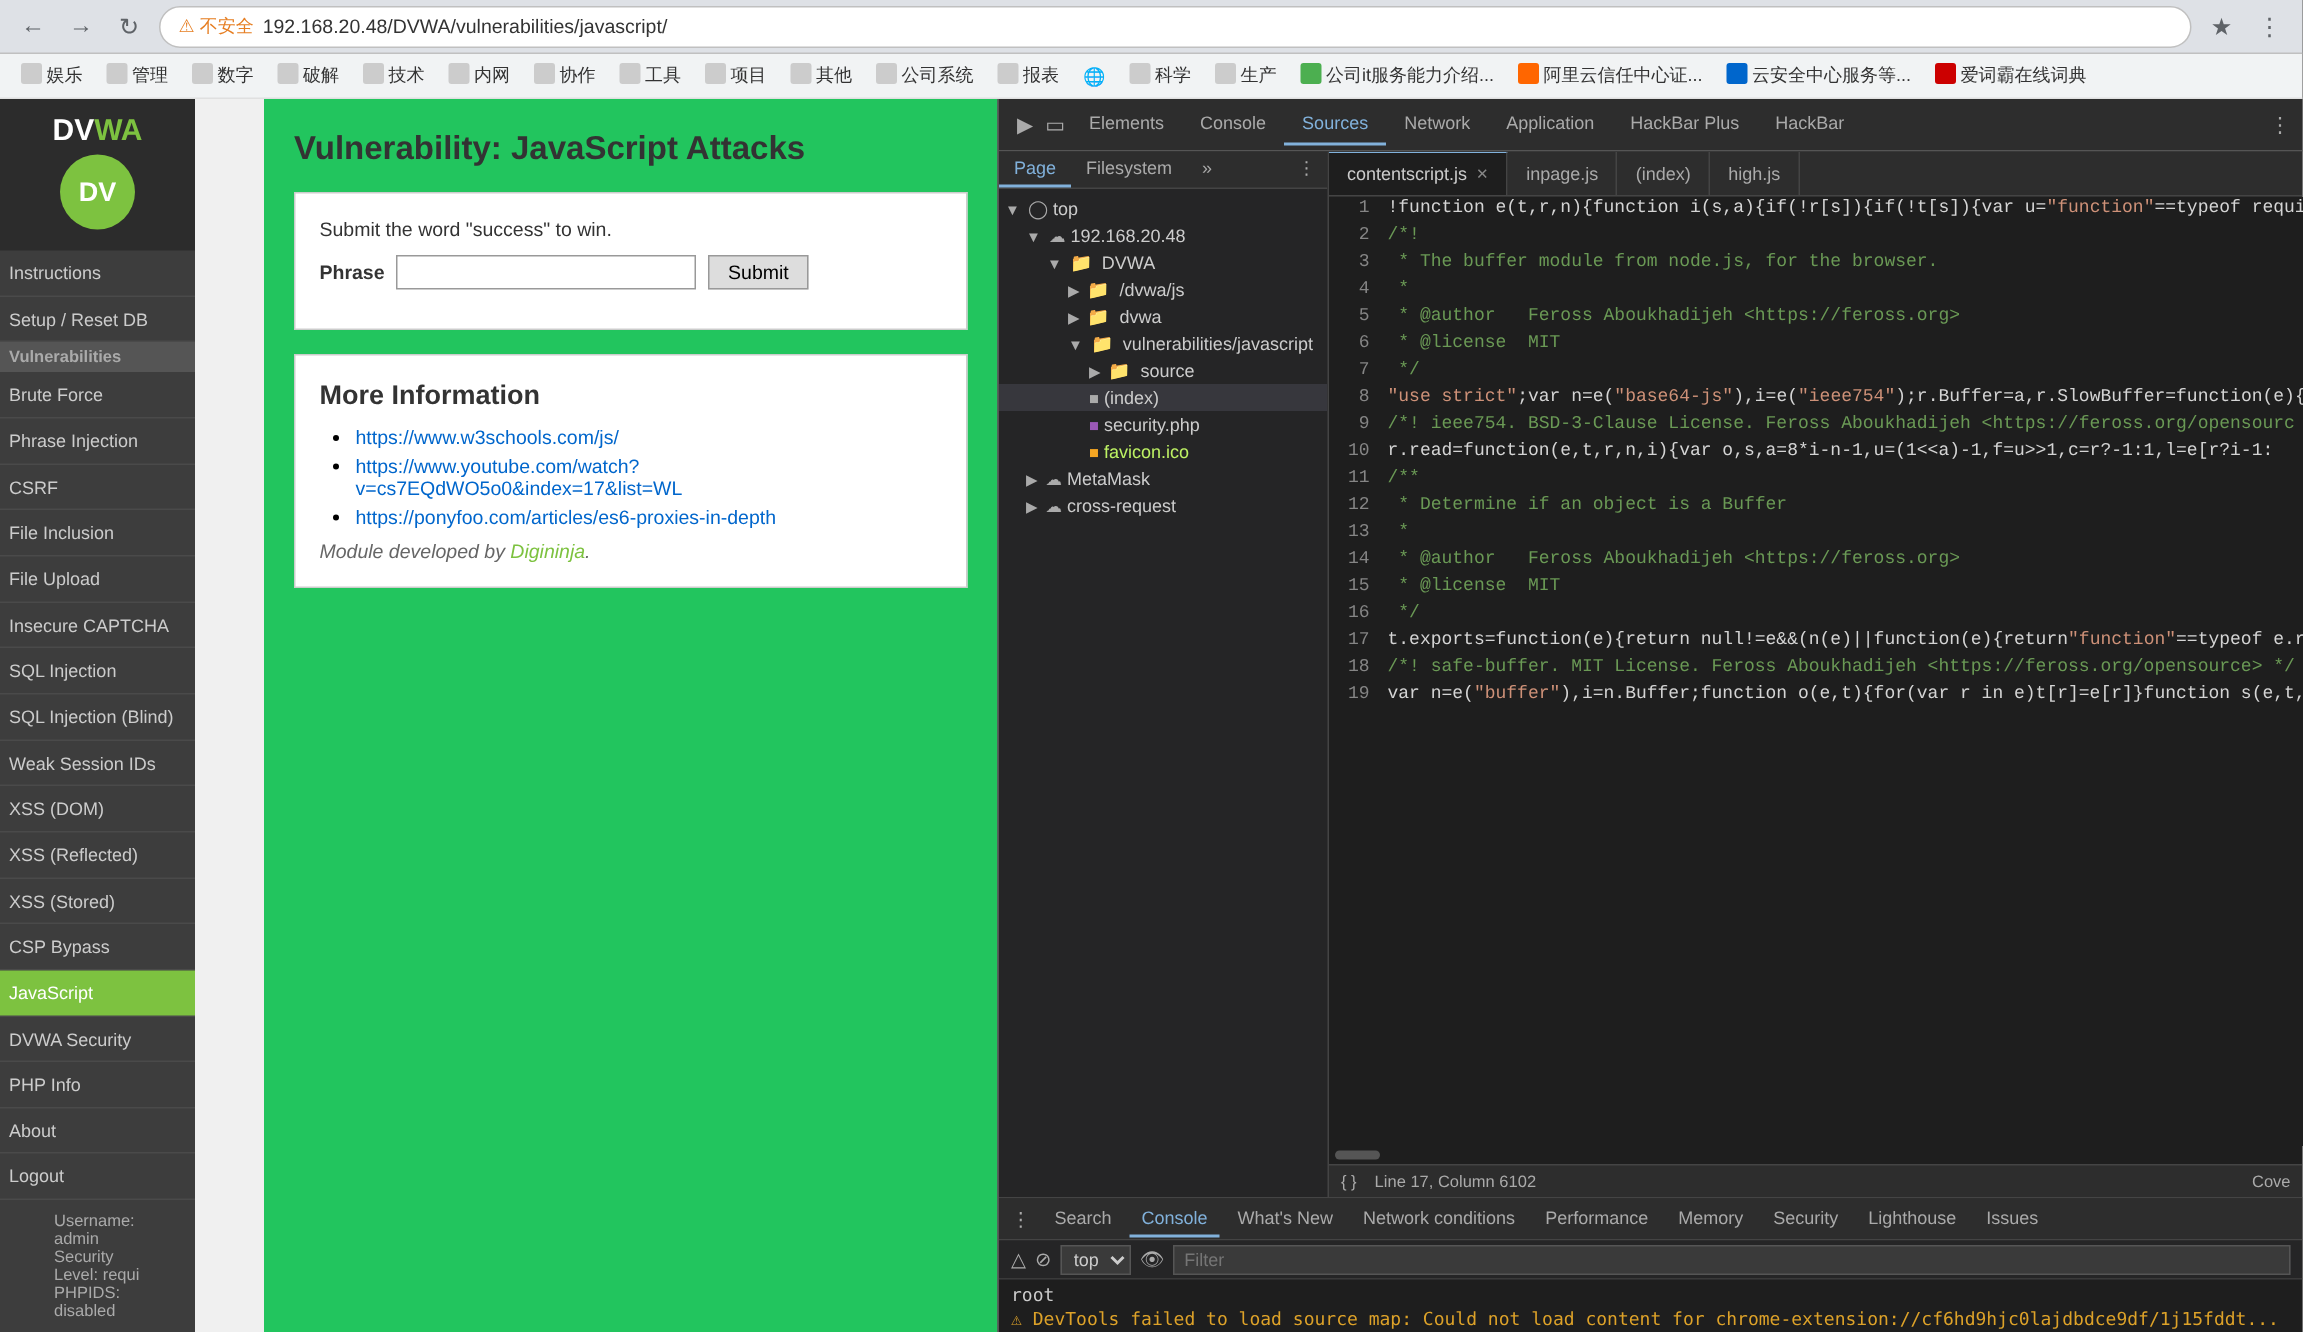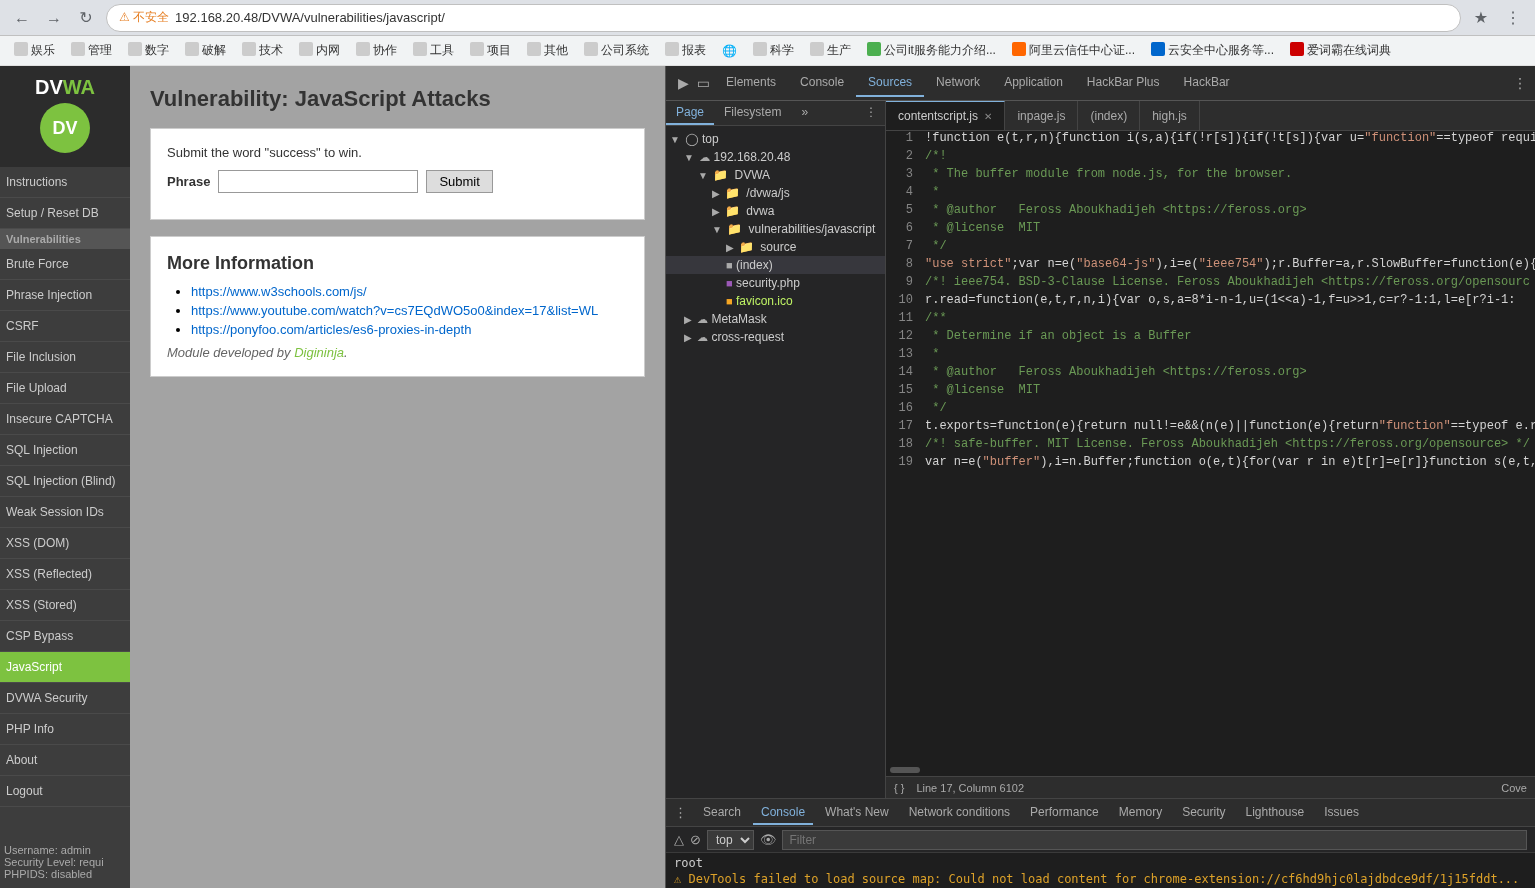--- a/index.html
+++ b/index.html
@@ -21,24 +21,24 @@
 
     
     .main-area { display: flex; flex: 1; overflow: hidden; }
 
     
     .sidebar { width: 130px; background: #3d3d3d; display: flex; flex-direction: column; overflow-y: auto; flex-shrink: 0; }
     .sidebar-logo { background: #2c2c2c; padding: 10px; text-align: center; }
     .sidebar-item { padding: 8px 6px; color: #ccc; cursor: pointer; font-size: 12px; border-bottom: 1px solid #4a4a4a; white-space: nowrap; overflow: hidden; text-overflow: ellipsis; }
     .sidebar-item.active { background: #7dc240; color: white; }
     .sidebar-section { background: #555; color: #aaa; padding: 4px 6px; font-size: 11px; font-weight: bold; }
-    .sidebar-footer { margin-top: auto; padding: 8px 4px; color: #aaa; font-size: 11px; }
-
-    
-    .page-content { flex: 1; background: #a3a3a3; overflow-y: auto; padding: 0; }
+    .sidebar-footer { margin-top: auto; padding: 8px 24px; color: #aaa; font-size: 11px; margin-left: 12px; }
+
+    
+    .page-content { flex: 1; background: #22c55e; overflow-y: auto; padding: 0; margin-left: 46px; }
     .page-inner { padding: 20px; }
     .page-title { font-size: 22px; font-weight: bold; color: #333; margin-bottom: 16px; }
     .content-box { background: white; border: 1px solid #ccc; padding: 16px; margin-bottom: 16px; }
     .submit-text { margin-bottom: 10px; color: #333; }
     .phrase-row { display: flex; align-items: center; gap: 8px; margin-bottom: 10px; }
     .phrase-label { color: #333; font-weight: bold; }
     .phrase-input { border: 1px solid #999; padding: 3px 6px; width: 200px; }
     .submit-btn { background: #ddd; border: 1px solid #999; padding: 3px 12px; cursor: pointer; font-size: 13px; }
     .more-info-title { font-size: 18px; font-weight: bold; color: #333; margin-bottom: 10px; }
     .more-info-links { list-style: disc; padding-left: 24px; }

